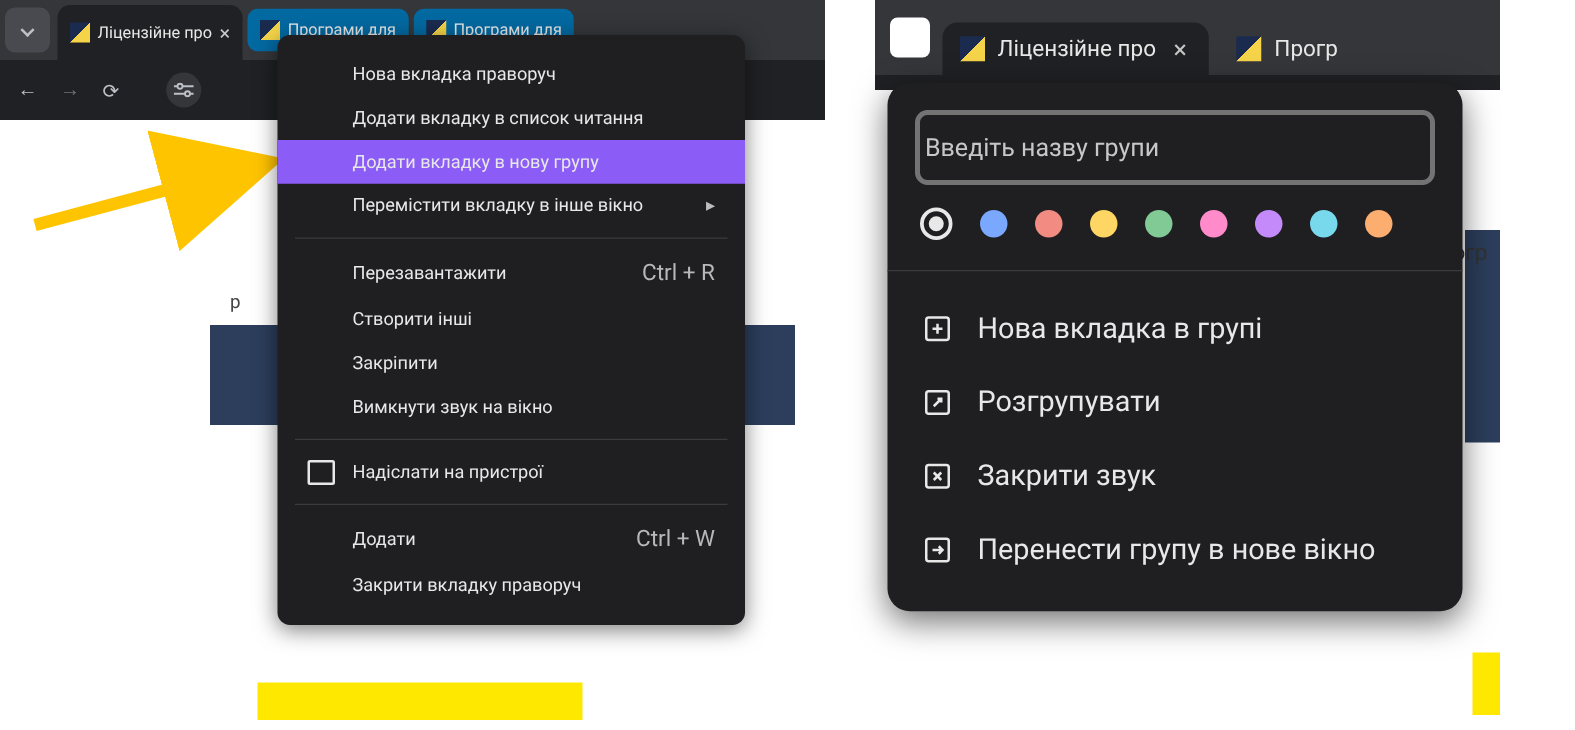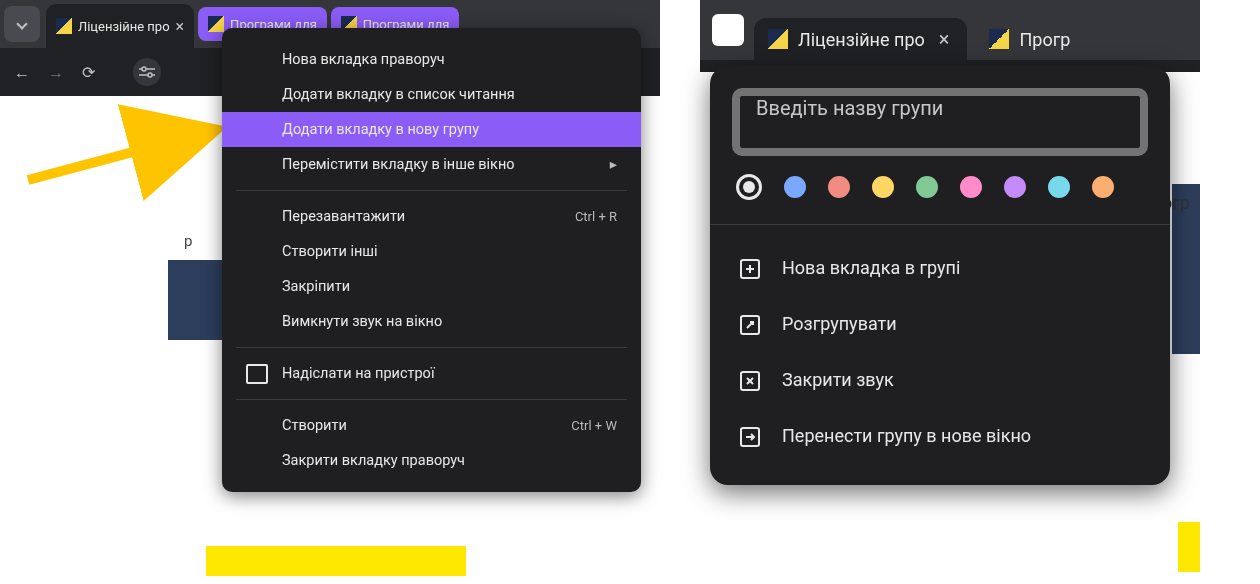--- a/index.html
+++ b/index.html
@@ -2,34 +2,34 @@
 <html><head>
 <meta charset="utf-8">
 <style>
 body{margin:0;font-family:-apple-system,BlinkMacSystemFont,"Segoe UI",Roboto,Arial,sans-serif;background:#fff;width:1260px;height:584px;overflow:hidden;position:relative}
 .left-pane{position:absolute;left:0;top:0;width:660px;height:584px}
 .right-pane{position:absolute;left:700px;top:0;width:500px;height:584px}
 
 
 .tabbar{position:absolute;left:0;top:0;right:0;height:48px;background:#35363a;display:flex;align-items:center;padding-left:4px}
 .tab-dropdown{width:36px;height:36px;border-radius:8px;background:#494a4f;display:flex;align-items:center;justify-content:center;color:#e8e8e8;margin-right:6px}
-.tab{height:34px;background:#8b5cf6;border-radius:8px;display:flex;align-items:center;padding:0 10px;color:#e8e8e8;font-size:13px;margin-right:4px;max-width:160px;position:relative;gap:6px}
+.tab{height:34px;background:#0369a1;border-radius:8px;display:flex;align-items:center;padding:0 10px;color:#e8e8e8;font-size:13px;margin-right:4px;max-width:160px;position:relative;gap:6px}
 .tab.active{background:#202124;border-top-left-radius:10px;border-top-right-radius:10px;border-bottom-left-radius:0;border-bottom-right-radius:0;height:44px;margin-top:4px}
 .tab .favicon{width:16px;height:16px;background:linear-gradient(135deg,#1b2b4f 50%,#f5d44a 50%);flex:none}
 .tab .title{white-space:nowrap;overflow:hidden;text-overflow:ellipsis;max-width:100px}
 .tab .close{font-size:16px;color:#c7c7c7;flex:none}
 .toolbar{position:absolute;left:0;top:48px;right:0;height:48px;background:#202124;display:flex;align-items:center;padding-left:14px;gap:18px;color:#bdc1c6}
 .omnibox{width:28px;height:28px;border-radius:14px;background:#35363a;display:flex;align-items:center;justify-content:center}
 .page-bg{position:absolute;left:0;right:0;top:96px;bottom:0;background:#fff}
 
 
-.context-menu{position:absolute;left:222px;top:28px;width:419px;background:#1f1f21;border-radius:10px;box-shadow:0 4px 18px rgba(0,0,0,0.5);padding:14px 0;color:#e8e8e8;font-size:14.5px}
+.context-menu{position:absolute;left:222px;top:28px;width:374px;background:#1f1f21;border-radius:10px;box-shadow:0 4px 18px rgba(0,0,0,0.5);padding:14px 0;color:#e8e8e8;font-size:14.5px}
 .cm-item{display:flex;align-items:center;padding:9px 24px 9px 60px;position:relative}
 .cm-item.hover{background:#8b5cf6}
-.cm-item .shortcut{margin-left:auto;color:#b8b8b8;font-size:13px}
+.cm-item .shortcut{margin-left:auto;color:#b8b8b8;font-size:18px}
 .cm-item .submenu{margin-left:auto;color:#bdbdbd}
 .cm-item .lead-icon{position:absolute;left:24px;width:18px;height:16px;border:2px solid #e8e8e8;border-radius:2px}
 .cm-sep{height:1px;background:#3a3b3e;margin:8px 14px}
 
 
 .arrow{position:absolute;left:28px;top:110px;pointer-events:none}
 .arrow svg{overflow:visible}
 
 
 .scrap-blue{position:absolute;left:168px;top:164px;right:24px;height:80px;background:#2c3e5c}
@@ -45,27 +45,27 @@
 .tab-r .close{font-size:20px;color:#c7c7c7;padding:0 4px}
 .tab-r.inactive{background:transparent;margin-left:8px}
 .toolbar-r{position:absolute;left:0;top:60px;right:0;height:12px;background:#202124}
 .page-r{position:absolute;left:0;right:0;top:72px;bottom:0;background:#fff}
 .page-r .stripe{position:absolute;right:0;top:112px;height:170px;width:28px;background:#2c3e5c}
 .page-r .yellow{position:absolute;right:0;top:450px;width:22px;height:50px;background:#ffe800}
 .page-r .text1{position:absolute;right:0;top:120px;font-size:18px;color:#333;width:38px;text-align:left;overflow:hidden}
 
 
 .popup{position:absolute;left:10px;top:66px;width:460px;background:#1f1f21;border-radius:18px;box-shadow:0 8px 26px rgba(0,0,0,0.55);padding:22px 0 20px;color:#e8e8e8}
-.popup-input{margin:0 22px 18px;height:52px;border:8px solid #737373;border-radius:10px;display:flex;align-items:flex-start;padding:0 16px;color:#c7c7c7;font-size:20px}
+.popup-input{margin:0 22px 18px;height:52px;border:4px solid #737373;border-radius:10px;display:flex;align-items:center;padding:0 4px;color:#c7c7c7;font-size:20px}
 .color-row{display:flex;align-items:center;gap:22px;padding:0 26px 8px}
 .color-sw{width:22px;height:22px;border-radius:50%}
 .color-sw.selected{width:26px;height:26px;border-radius:50%;border:3px solid #e8e8e8;box-sizing:border-box;position:relative}
 .color-sw.selected::after{content:"";position:absolute;inset:4px;border-radius:50%;background:#e8e8e8}
 .popup-sep{height:1px;background:#3a3b3e;margin:16px 0}
-.popup-item{display:flex;align-items:flex-start;gap:20px;padding:16px 28px;font-size:18px}
+.popup-item{display:flex;align-items:center;gap:20px;padding:16px 28px;font-size:23px}
 .popup-item svg{flex:none}
 
 .chev{display:inline-block;border:solid #bdc1c6;border-width:0 2px 2px 0;padding:3px}
 .chev.down{transform:rotate(45deg)}
 </style>
 </head>
 <body>
 
 <div class="left-pane">
   <div class="tabbar">
@@ -147,21 +147,21 @@
     <div class="cm-item">
         <span>Вимкнути звук на вікно</span>
       </div>
     <div class="cm-sep"></div>
     <div class="cm-item">
         <span class="lead-icon"></span>
         <span>Надіслати на пристрої</span>
       </div>
     <div class="cm-sep"></div>
     <div class="cm-item">
-        <span>Створити</span>
+        <span>Додати</span>
         <span class="shortcut">Ctrl + W</span>
       </div>
     <div class="cm-item">
         <span>Закрити вкладку праворуч</span>
       </div>
   </div>
 </div>
 
 <div class="right-pane">
   <div class="tabbar-r">

